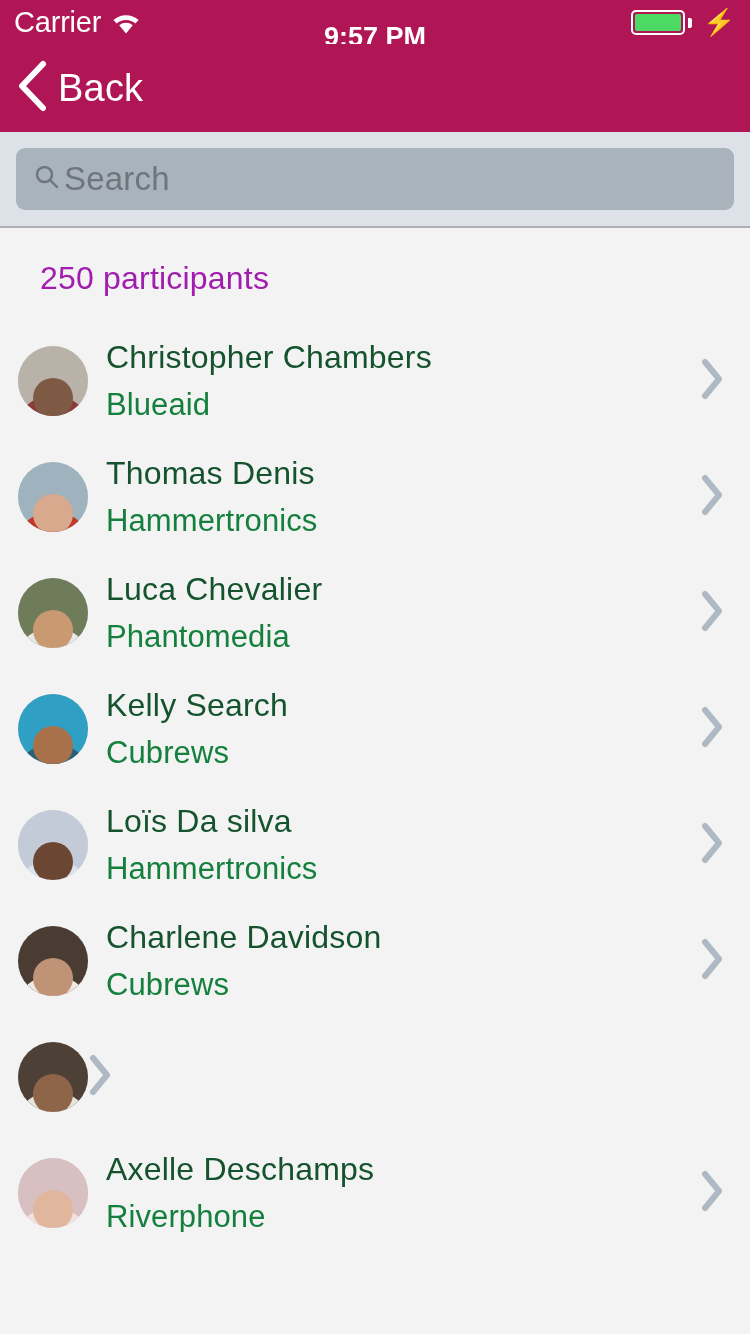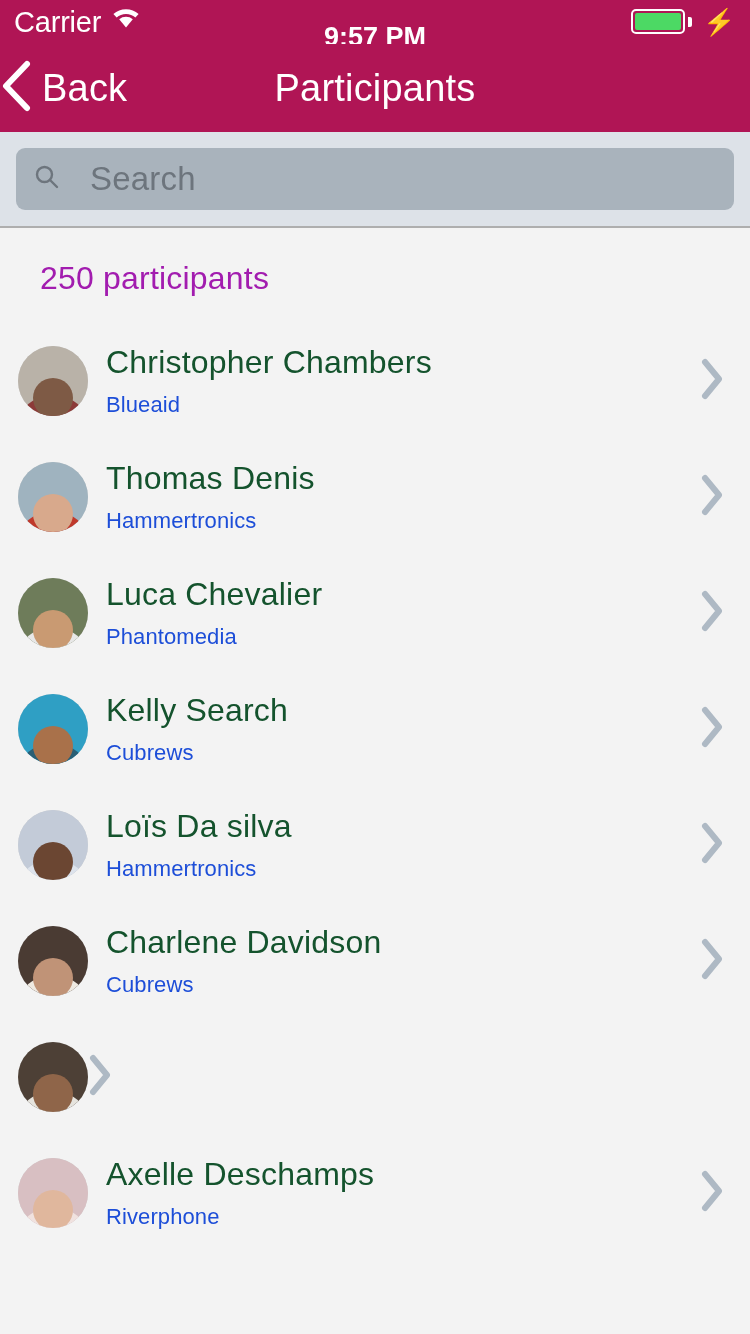--- a/index.html
+++ b/index.html
@@ -10,59 +10,59 @@
     overflow:hidden;
   }
   #app { position:relative; width:750px; height:1334px; overflow:hidden; }
 
   
   .statusbar {
     height:44px; background:#b01555;
     display:flex; align-items:center; justify-content:space-between;
     padding:0 14px; color:#fff;
   }
-  .sb-left, .sb-right { display:flex; align-items:flex-start; gap:10px; }
+  .sb-left, .sb-right { display:flex; align-items:flex-end; gap:10px; }
   .sb-carrier { font-size:29px; letter-spacing:-0.2px; }
   .sb-time { font-size:27px; font-weight:bold; position:absolute;
              left:0; right:0; text-align:center; top:7px;margin-top:15px; }
   .wifi-icon { display:block; }
   .battery { display:flex; align-items:center; gap:3px; }
   .batt-body {
     width:54px; height:25px; border:2px solid #fff; border-radius:5px;
     padding:2px; display:flex; align-items:center;
   }
   .batt-fill { background:#4cd964; height:100%; width:100%; border-radius:2px; }
   .batt-cap { width:4px; height:10px; background:#fff; border-radius:0 2px 2px 0; }
   .bolt { font-size:26px; line-height:1; margin-left:2px; }
 
   
   .navbar {
     height:88px; background:#b01555;
     display:flex; align-items:center; position:relative; color:#fff;
   }
   .back-btn {
     display:flex; align-items:center; gap:10px;
-    cursor:pointer;
+    padding-left:16px; cursor:pointer;
   }
   .back-chevron { display:block; }
   .back-label { font-size:38px; font-weight:300; letter-spacing:0.2px; }
   .nav-title {
     position:absolute; left:0; right:0; text-align:center;
     font-size:38px; font-weight:300; letter-spacing:0.2px;
     pointer-events:none;
   }
 
   
   .search-wrap {
     background:#dde2e8; padding:16px;
     border-bottom:2px solid #aeaeae;
   }
   .search-field {
     height:62px; background:#a9b3bc; border-radius:9px;
-    display:flex; align-items:center; padding:0 18px; gap:30px;
+    display:flex; align-items:center; padding:0 18px; gap:4px;
     cursor:text;
   }
   .search-placeholder {
     font-size:33px; color:#6d757d; font-weight:300; letter-spacing:0.2px;
   }
 
   
   .list-area { background:#f3f3f3; height:1004px; overflow:hidden; }
   .count-header {
     font-size:32px; color:#a21caf; font-weight:300;
@@ -85,21 +85,21 @@
   .avatar .a-body {
     position:absolute; left:50%; bottom:-14px; transform:translateX(-50%);
     width:58px; height:34px; border-radius:50% 50% 0 0;
   }
   .row-text { flex:1; padding-left:18px; min-width:0; }
   .row-name {
     font-size:32px; color:#14532d; font-weight:300;
     letter-spacing:0.2px; line-height:1.18; white-space:nowrap;
   }
   .row-company {
-    font-size:22px; color:#1d4ed8; font-weight:300;
+    font-size:31px; color:#15803d; font-weight:300;
     letter-spacing:0.1px; line-height:1.2; margin-top:10px; white-space:nowrap;
   }
   .row-chevron { flex:0 0 auto; display:block; }
 </style>
 </head>
 <body>
 
 <div id="app">
 
   <div class="statusbar">
@@ -126,21 +126,20 @@
 
   <div class="navbar">
     <div class="back-btn">
       <span class="back-chevron">
         <svg width="32" height="52" viewBox="0 0 32 52">
           <polyline points="27,4 6,26 27,48" fill="none" stroke="#ffffff" stroke-width="6" stroke-linecap="round" stroke-linejoin="round"></polyline>
         </svg>
       </span>
       <span class="back-label">Back</span>
     </div>
-    <div class="nav-title">Participants</div>
   </div>
 
   <div class="search-wrap">
     <div class="search-field">
       <span>
         <svg width="26" height="26" viewBox="0 0 26 26">
           <circle cx="10.5" cy="10.5" r="7.5" fill="none" stroke="#6d757d" stroke-width="2.4"></circle>
           <line x1="16" y1="16" x2="23" y2="23" stroke="#6d757d" stroke-width="2.4" stroke-linecap="round"></line>
         </svg>
       </span>

